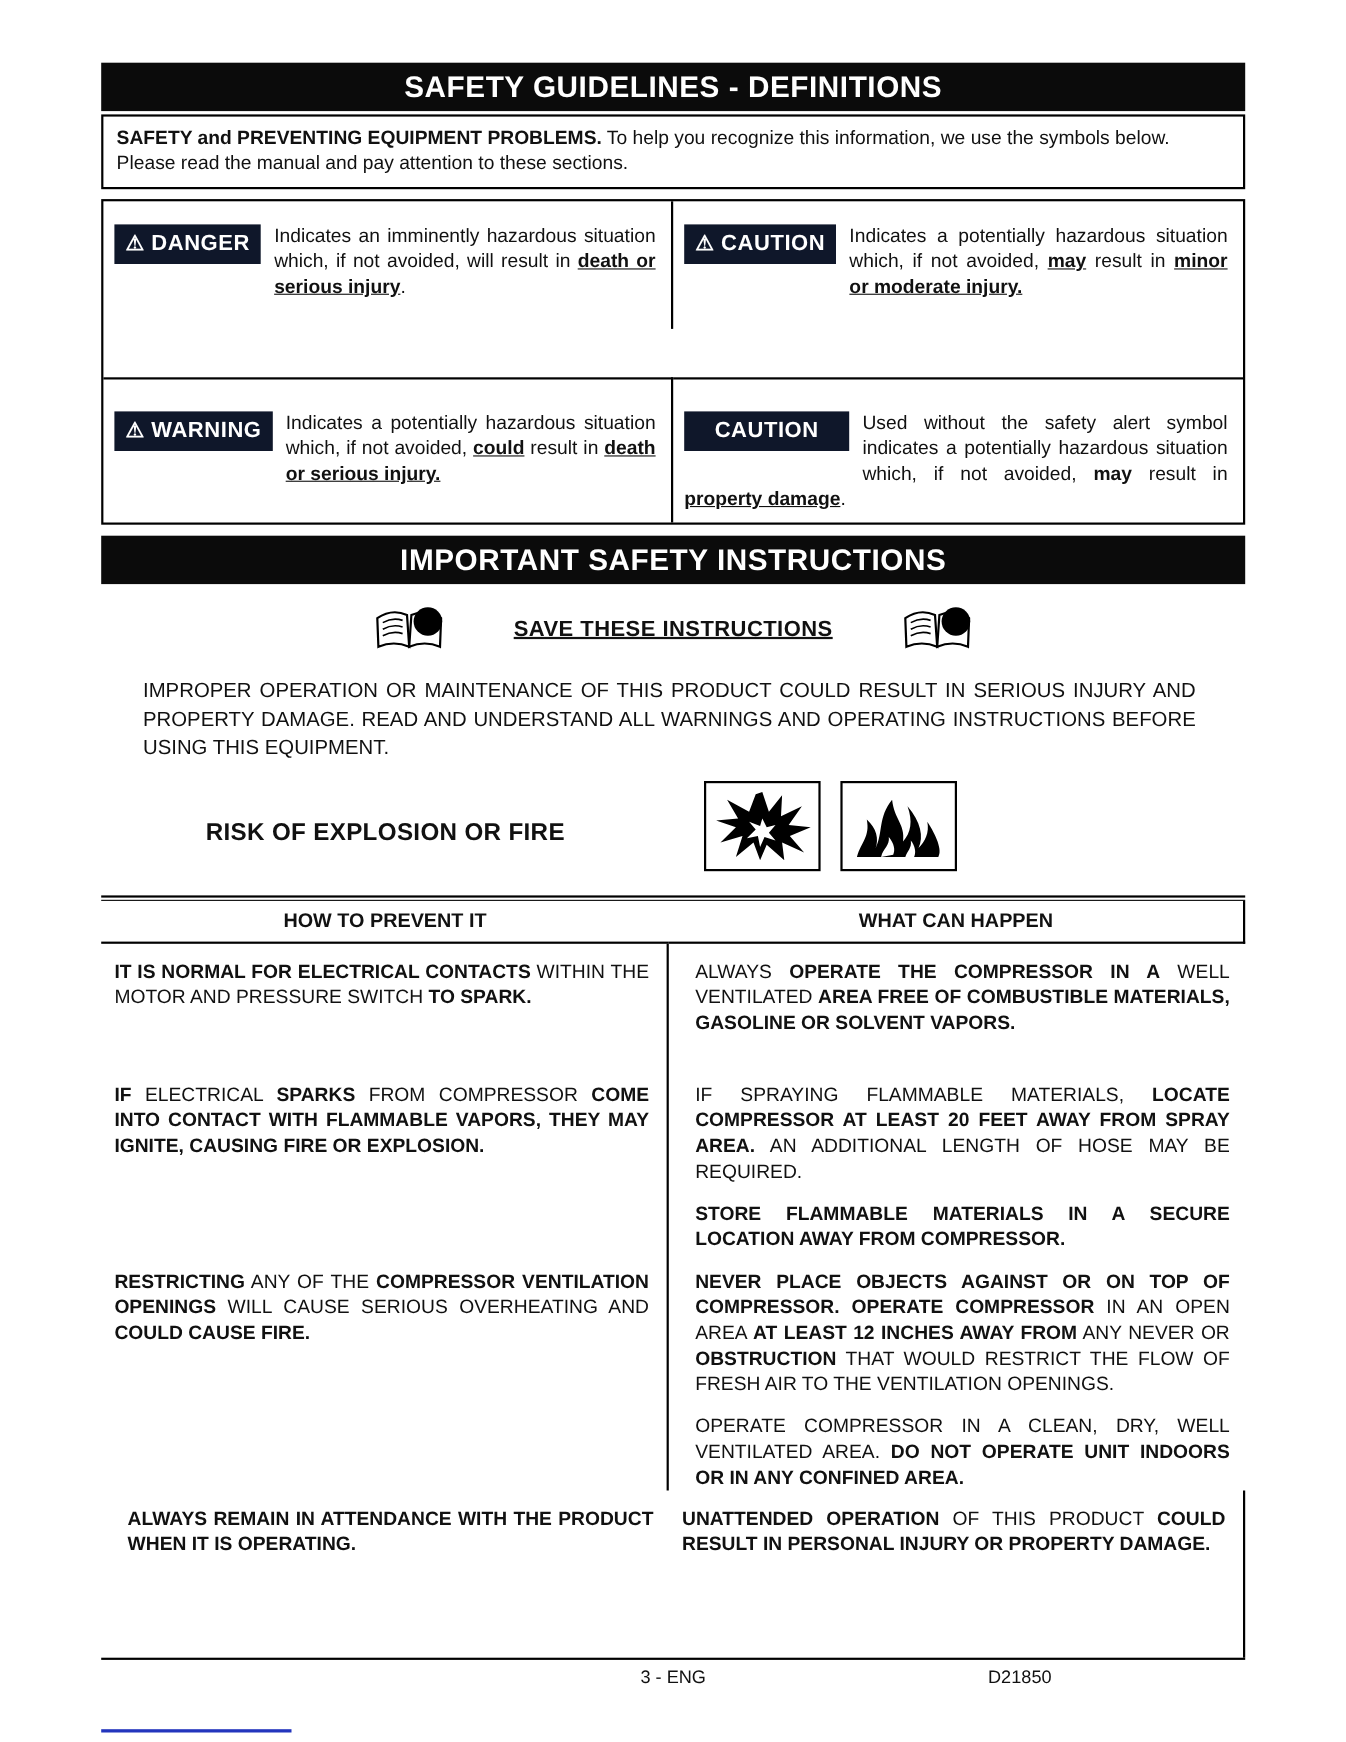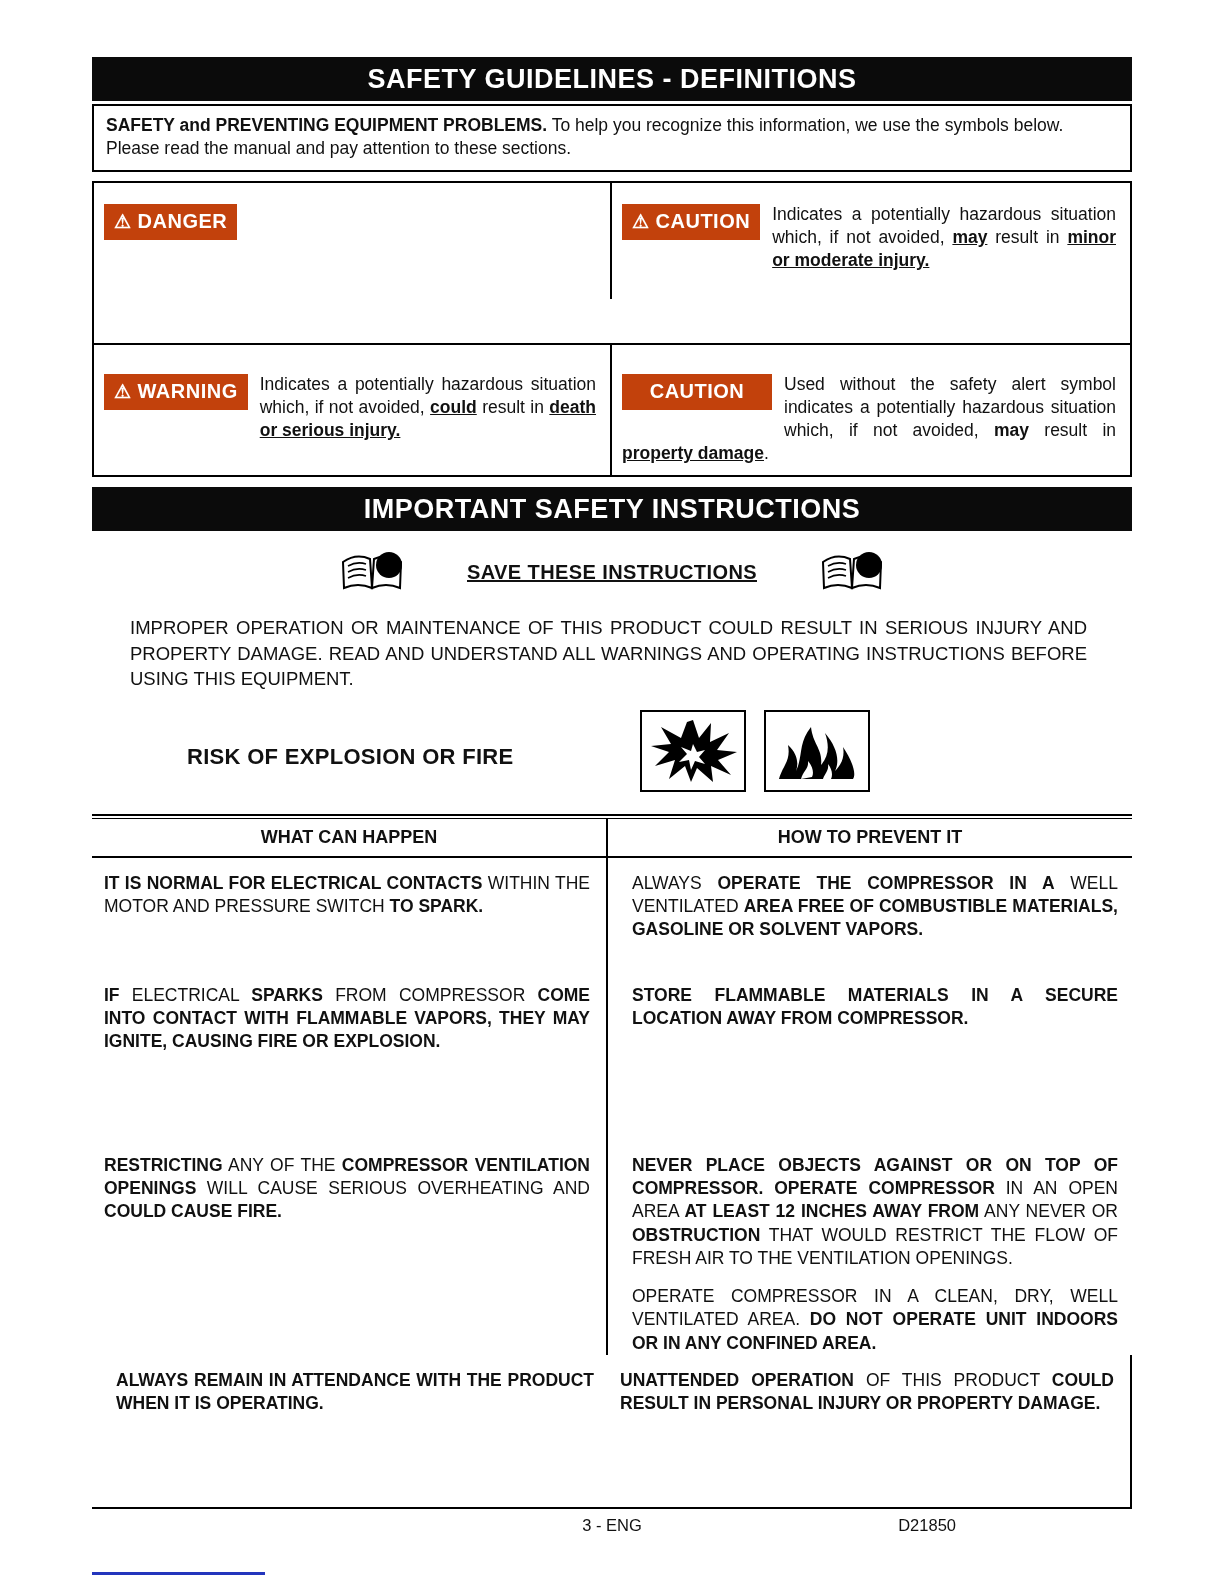--- a/index.html
+++ b/index.html
@@ -38,21 +38,21 @@
   }
   .def-cell {
     padding: 20px 14px 10px 10px;
     font-size: 17.5px; line-height: 1.32;
     text-align: justify;
   }
   .def-cell.col-left { border-right: 2px solid #000; }
   .def-cell.row-bottom { border-top: 2px solid #000; padding-top: 28px; margin-top: 44px; }
   .def-badge {
     float: left;
-    background: #c2410c; color: #fff;
+    background: #0f172a; color: #fff;
     font-weight: bold; font-size: 20px; letter-spacing: .5px;
     padding: 4px 10px 6px;
     margin: 1px 12px 12px 0;
     white-space: nowrap;
   }
   .def-badge.no-alert { min-width: 150px; text-align: center; }
   .alert-glyph { margin-right: 6px; font-size: 19px; }
 
   
   .save-row {
@@ -123,20 +123,21 @@
   <div class="banner">SAFETY GUIDELINES - DEFINITIONS</div>
 
   <div class="intro-box">
     <span><span style="font-weight: bold;">SAFETY and PREVENTING EQUIPMENT PROBLEMS.</span><span> To help you recognize this information, we use the symbols below. Please read the manual and pay attention to these sections.</span></span>
   </div>
 
   <div class="def-grid">
 
     <div class="def-cell col-left">
       <span class="def-badge"><span class="alert-glyph">⚠</span><span>DANGER</span></span>
+      <span><span>Indicates an imminently hazardous situation which, if not avoided, will result in </span><span style="font-weight: bold; text-decoration: underline;">death or serious injury</span><span>.</span></span>
     </div>
 
     <div class="def-cell">
       <span class="def-badge"><span class="alert-glyph">⚠</span><span>CAUTION</span></span>
       <span><span>Indicates a potentially hazardous situation which, if not avoided, </span><span style="font-weight: bold; text-decoration: underline;">may</span><span> result in </span><span style="font-weight: bold; text-decoration: underline;">minor or moderate injury.</span></span>
     </div>
 
     <div class="def-cell col-left row-bottom">
       <span class="def-badge"><span class="alert-glyph">⚠</span><span>WARNING</span></span>
       <span><span>Indicates a potentially hazardous situation which, if not avoided, </span><span style="font-weight: bold; text-decoration: underline;">could</span><span> result in </span><span style="font-weight: bold; text-decoration: underline;">death or serious injury.</span></span>
@@ -186,38 +187,39 @@
         <path fill="#000" d="M8 60 C12 46 20 42 17 26 C26 34 28 44 25 52 C32 38 27 24 40 8 C42 26 52 30 50 46 C57 38 59 28 54 14 C66 28 69 42 64 52 C70 46 74 38 72 28 C80 40 86 54 82 60 Z"></path>
         <path fill="#fff" d="M30 60 C32 52 38 50 37 42 C42 48 43 54 41 58 Z M52 60 C54 54 58 52 57 45 C61 50 62 56 60 60 Z"></path>
       </svg>
     </div>
   </div>
 
   <div class="ptable">
     <div class="ptable-toprule"></div>
     <div class="ptable-inner">
       <div class="pt-row pt-header">
+        <div class="pt-cell right">HOW TO PREVENT IT</div>
         <div class="pt-cell left">WHAT CAN HAPPEN</div>
-        <div class="pt-cell right">HOW TO PREVENT IT</div>
       </div>
 
       <div class="pt-row row-1">
         <div class="pt-cell left">
           <p><span style="font-weight: bold;">IT IS NORMAL FOR ELECTRICAL CONTACTS</span><span> WITHIN THE MOTOR AND PRESSURE SWITCH </span><span style="font-weight: bold;">TO SPARK.</span></p>
         </div>
         <div class="pt-cell right">
           <p><span>ALWAYS </span><span style="font-weight: bold;">OPERATE THE COMPRESSOR IN A</span><span> WELL VENTILATED </span><span style="font-weight: bold;">AREA FREE OF COMBUSTIBLE MATERIALS, GASOLINE OR SOLVENT VAPORS.</span></p>
         </div>
       </div>
 
       <div class="pt-row row-2">
         <div class="pt-cell left">
           <p><span style="font-weight: bold;">IF</span><span> ELECTRICAL </span><span style="font-weight: bold;">SPARKS</span><span> FROM COMPRESSOR </span><span style="font-weight: bold;">COME INTO CONTACT WITH FLAMMABLE VAPORS, THEY MAY IGNITE, CAUSING FIRE OR EXPLOSION.</span></p>
         </div>
         <div class="pt-cell right">
+          <p><span>IF SPRAYING FLAMMABLE MATERIALS, </span><span style="font-weight: bold;">LOCATE COMPRESSOR AT LEAST 20 FEET AWAY FROM SPRAY AREA.</span><span>  AN ADDITIONAL LENGTH OF HOSE MAY BE REQUIRED.</span></p>
           <p><span style="font-weight: bold;">STORE FLAMMABLE MATERIALS IN A SECURE LOCATION AWAY FROM COMPRESSOR.</span></p>
         </div>
       </div>
 
       <div class="pt-row row-3">
         <div class="pt-cell left">
           <p><span style="font-weight: bold;">RESTRICTING</span><span> ANY OF THE </span><span style="font-weight: bold;">COMPRESSOR VENTILATION OPENINGS</span><span> WILL CAUSE SERIOUS OVERHEATING AND </span><span style="font-weight: bold;">COULD CAUSE FIRE.</span></p>
         </div>
         <div class="pt-cell right">
           <p><span style="font-weight: bold;">NEVER PLACE OBJECTS AGAINST OR ON TOP OF COMPRESSOR.  OPERATE COMPRESSOR</span><span> IN AN OPEN AREA </span><span style="font-weight: bold;">AT LEAST 12 INCHES AWAY FROM</span><span> ANY  NEVER OR </span><span style="font-weight: bold;">OBSTRUCTION</span><span> THAT WOULD RESTRICT THE FLOW OF FRESH AIR TO THE VENTILATION OPENINGS.</span></p>

